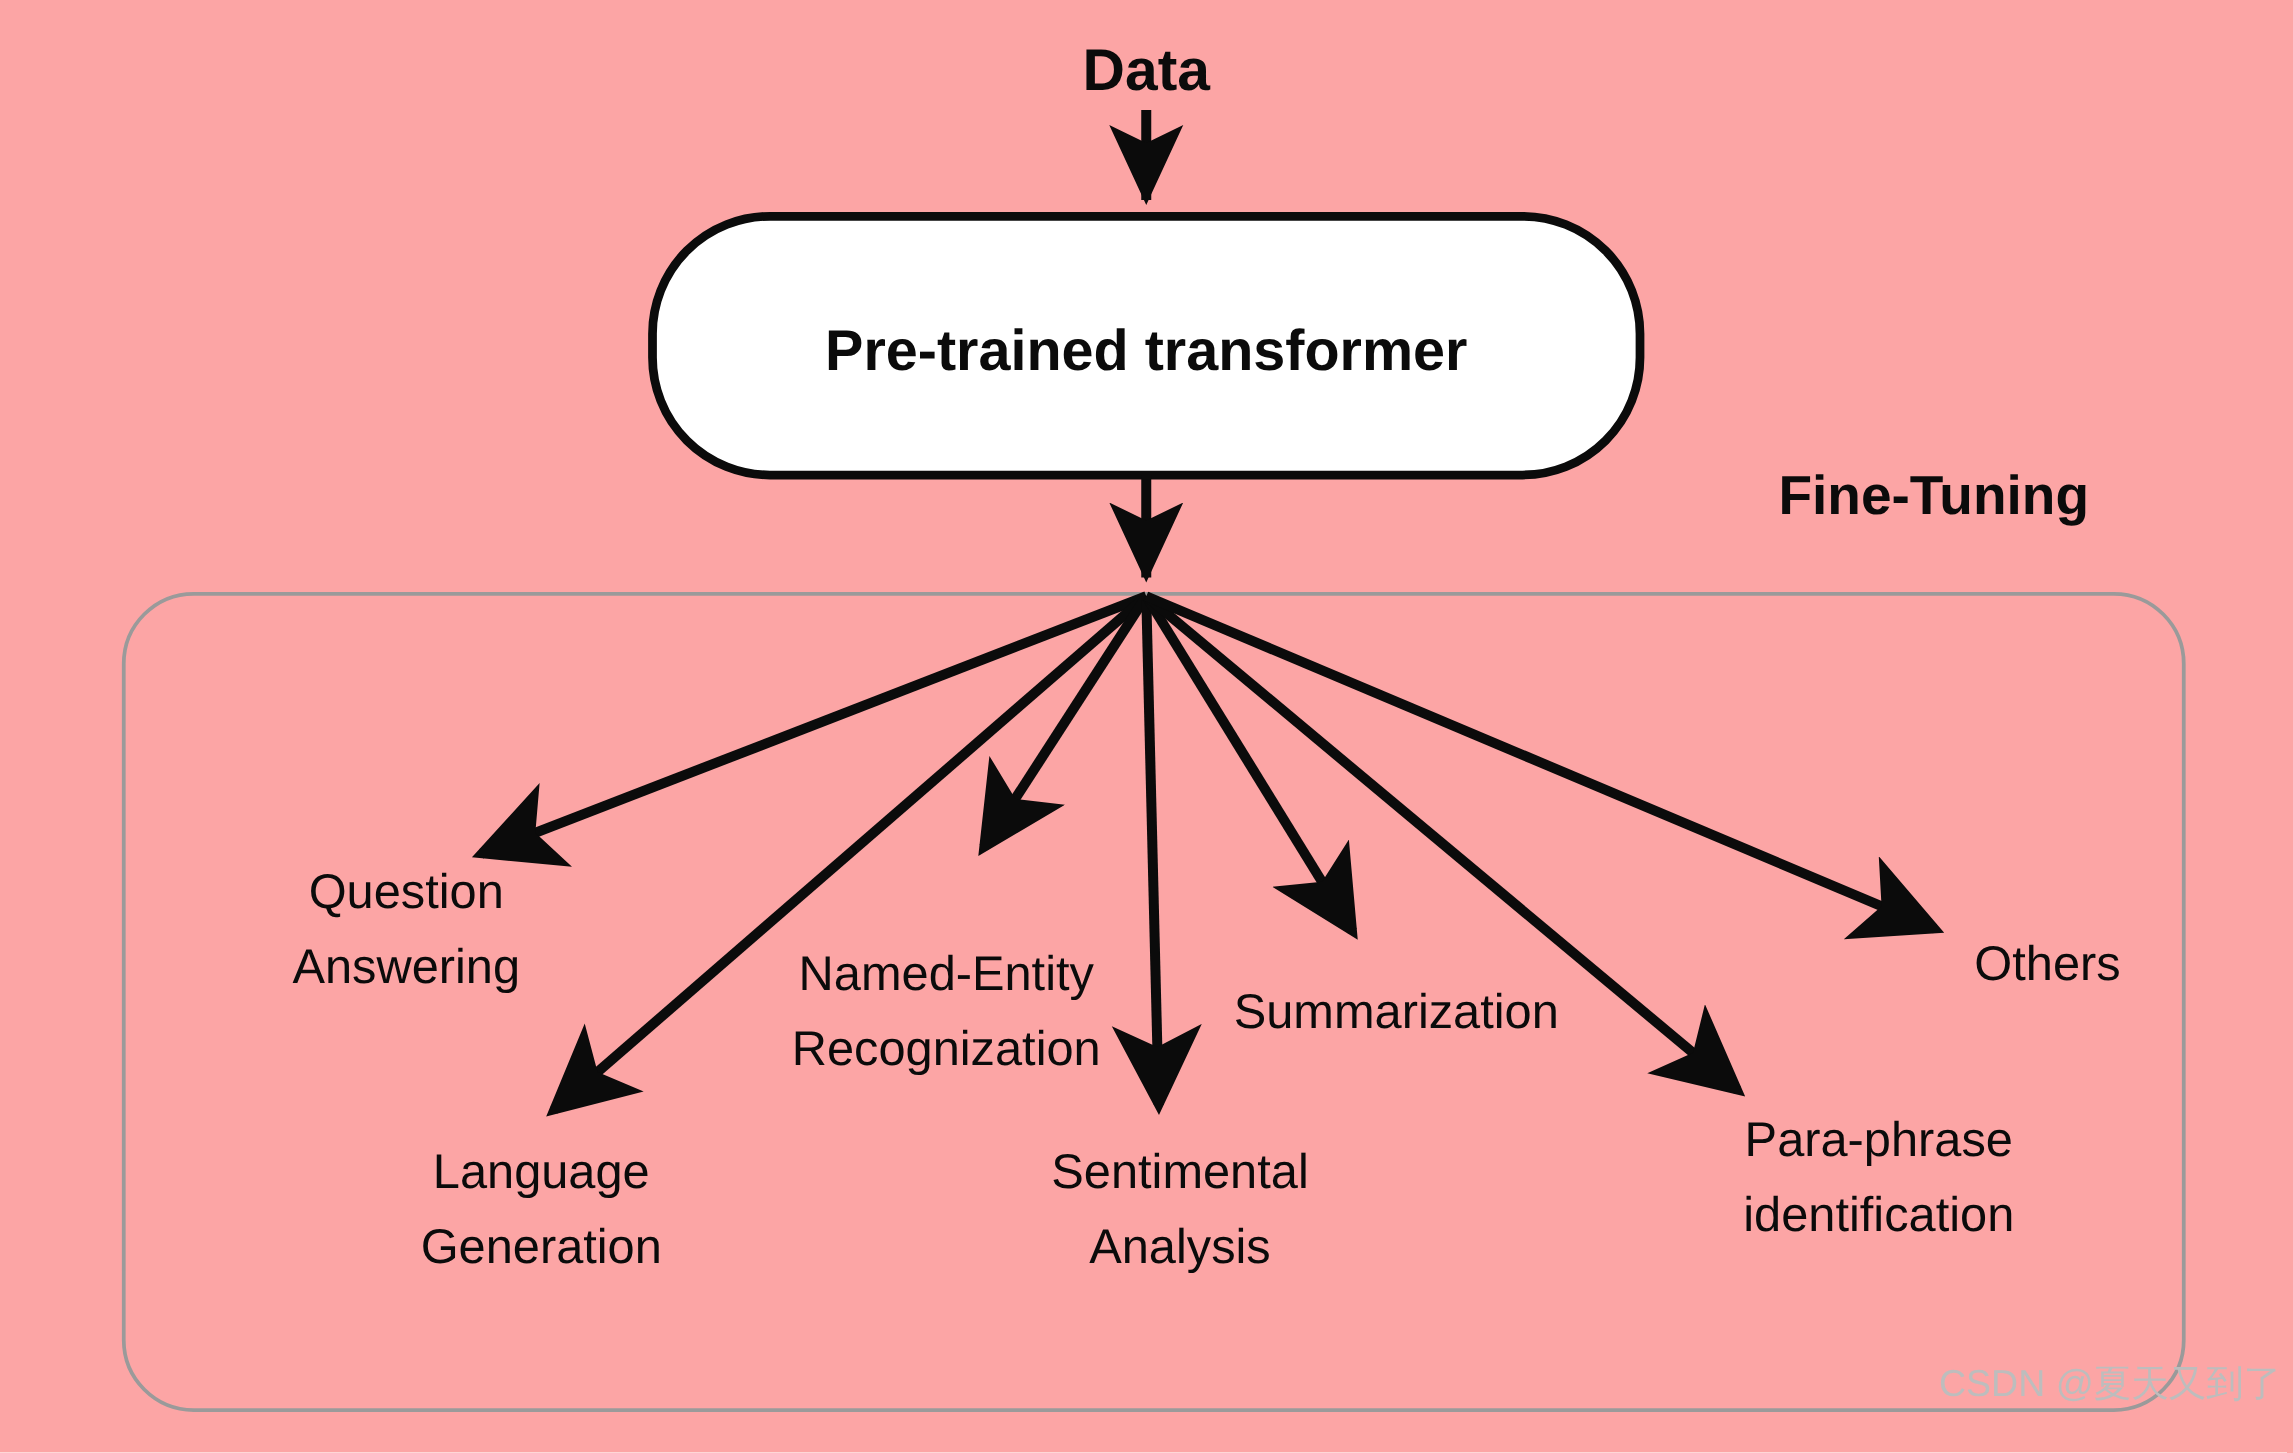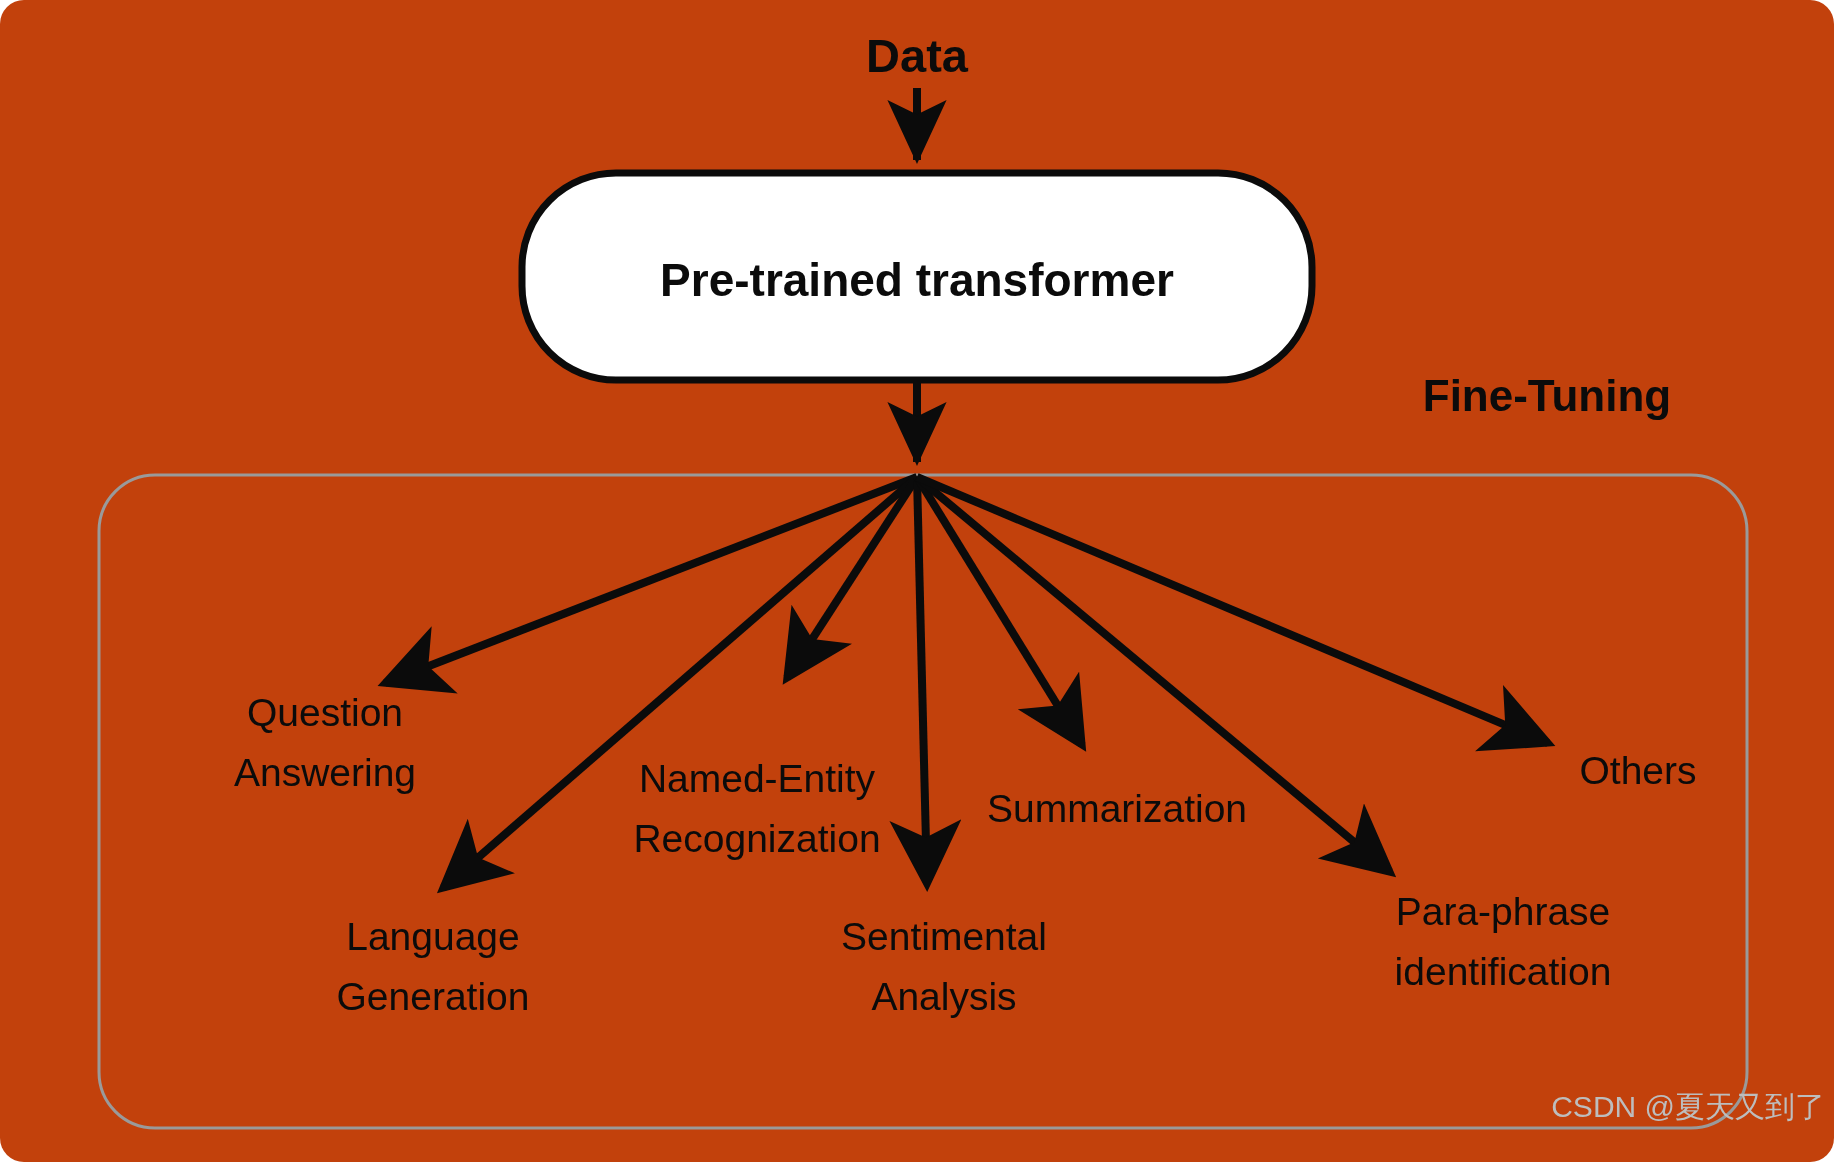--- a/index.html
+++ b/index.html
@@ -10,22 +10,21 @@
   body {
     width: 1834px;
     height: 1162px;
     font-family: "Liberation Sans", sans-serif;
     overflow: hidden;
   }
   #diagram-root {
     position: relative;
     width: 1834px;
     height: 1162px;
-    background: #c2410c;
-    border-radius: 24px;
+    background: #fca5a5;
   }
   svg.diagram-canvas {
     position: absolute;
     top: 0;
     left: 0;
     width: 1834px;
     height: 1162px;
   }
   text {
     fill: #0b0b0b;

